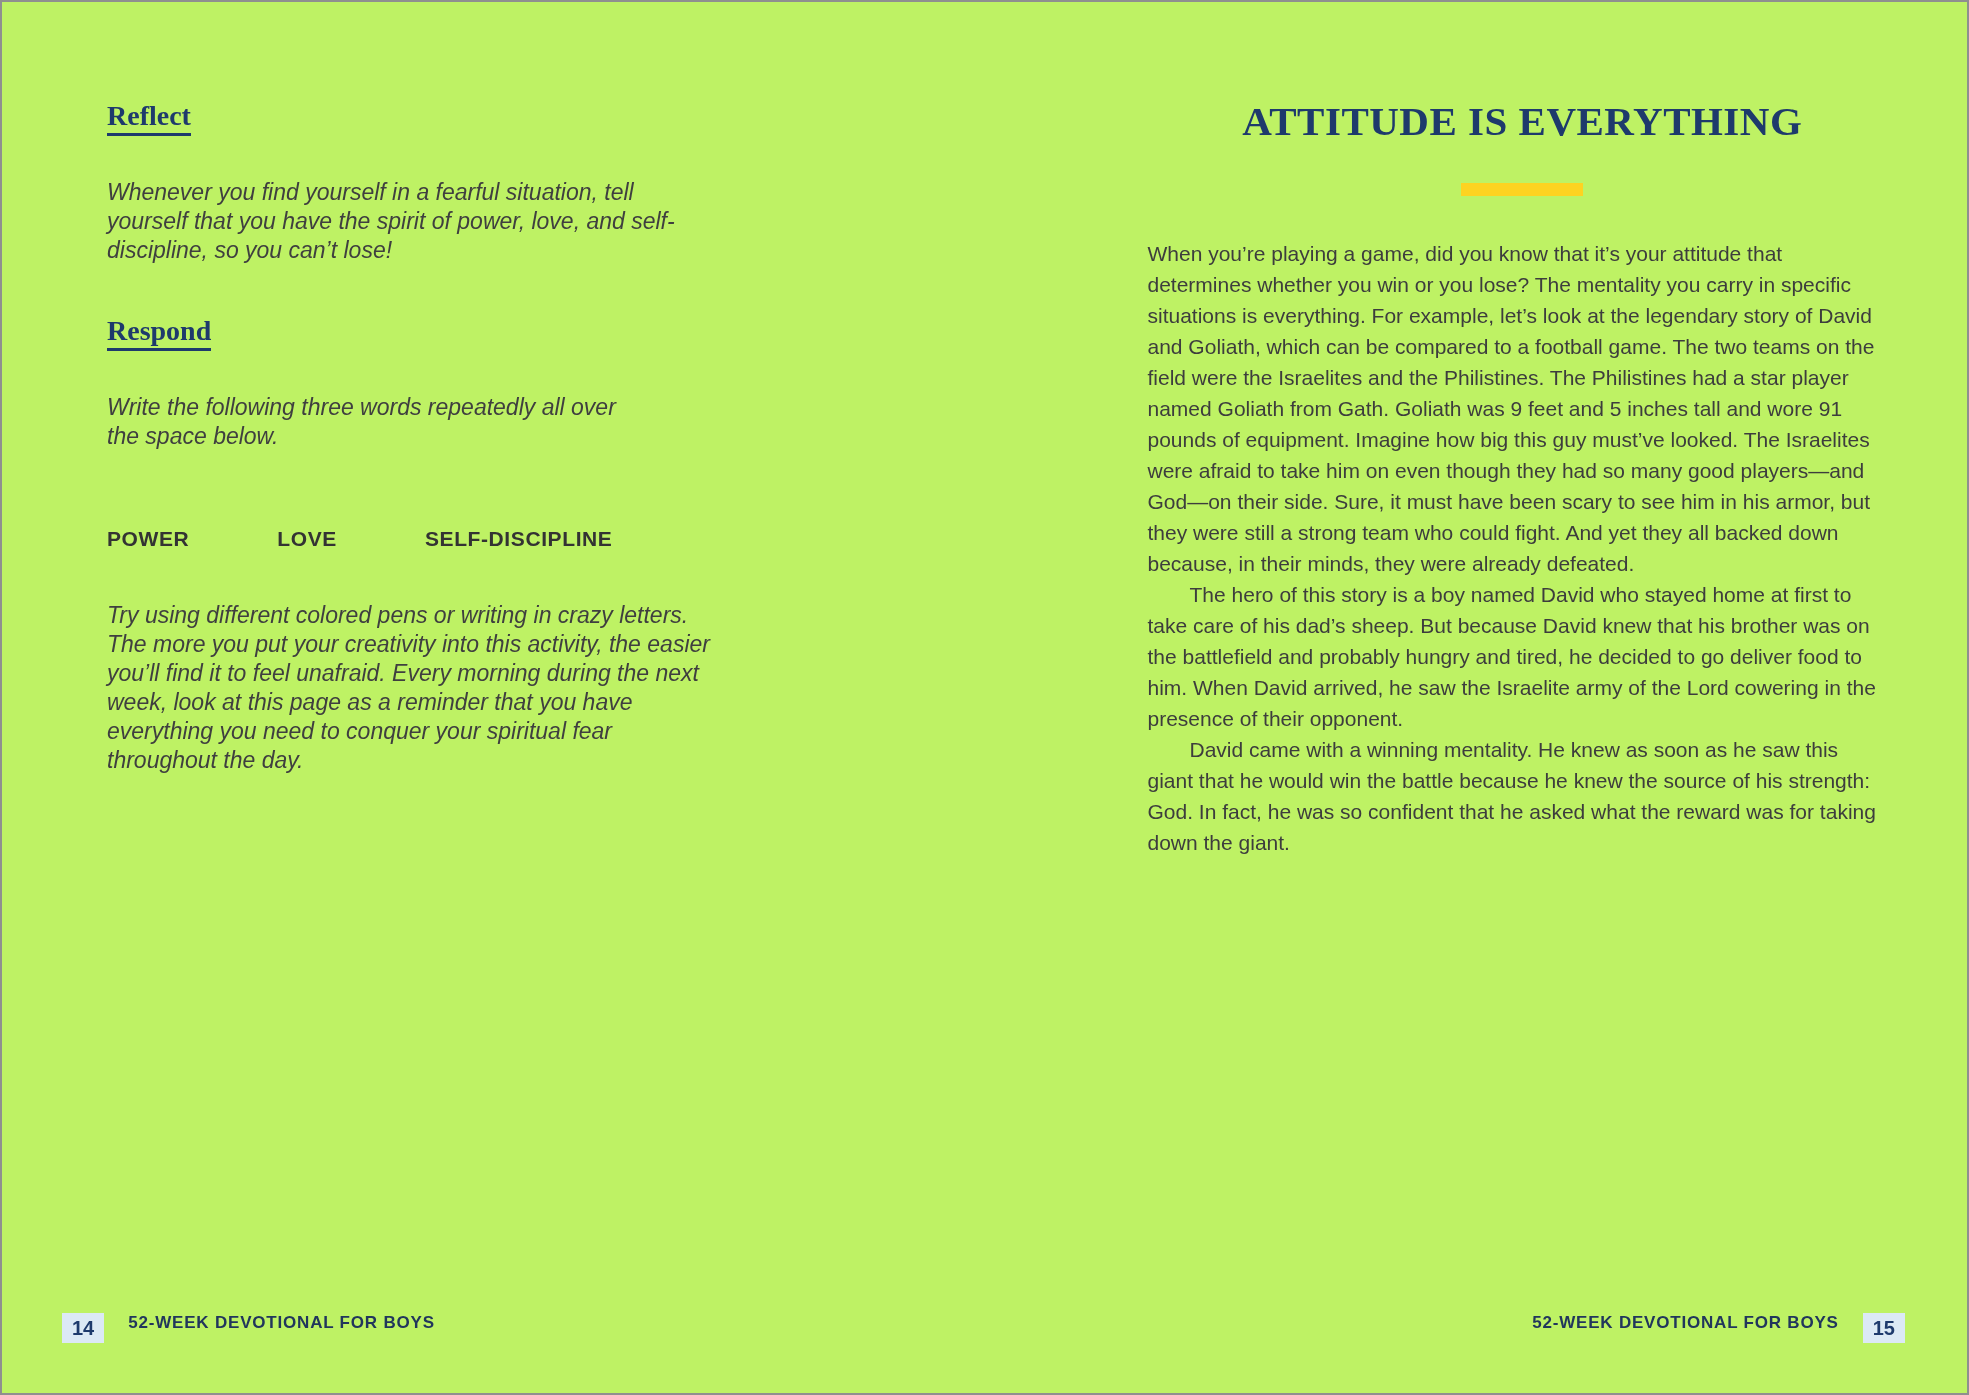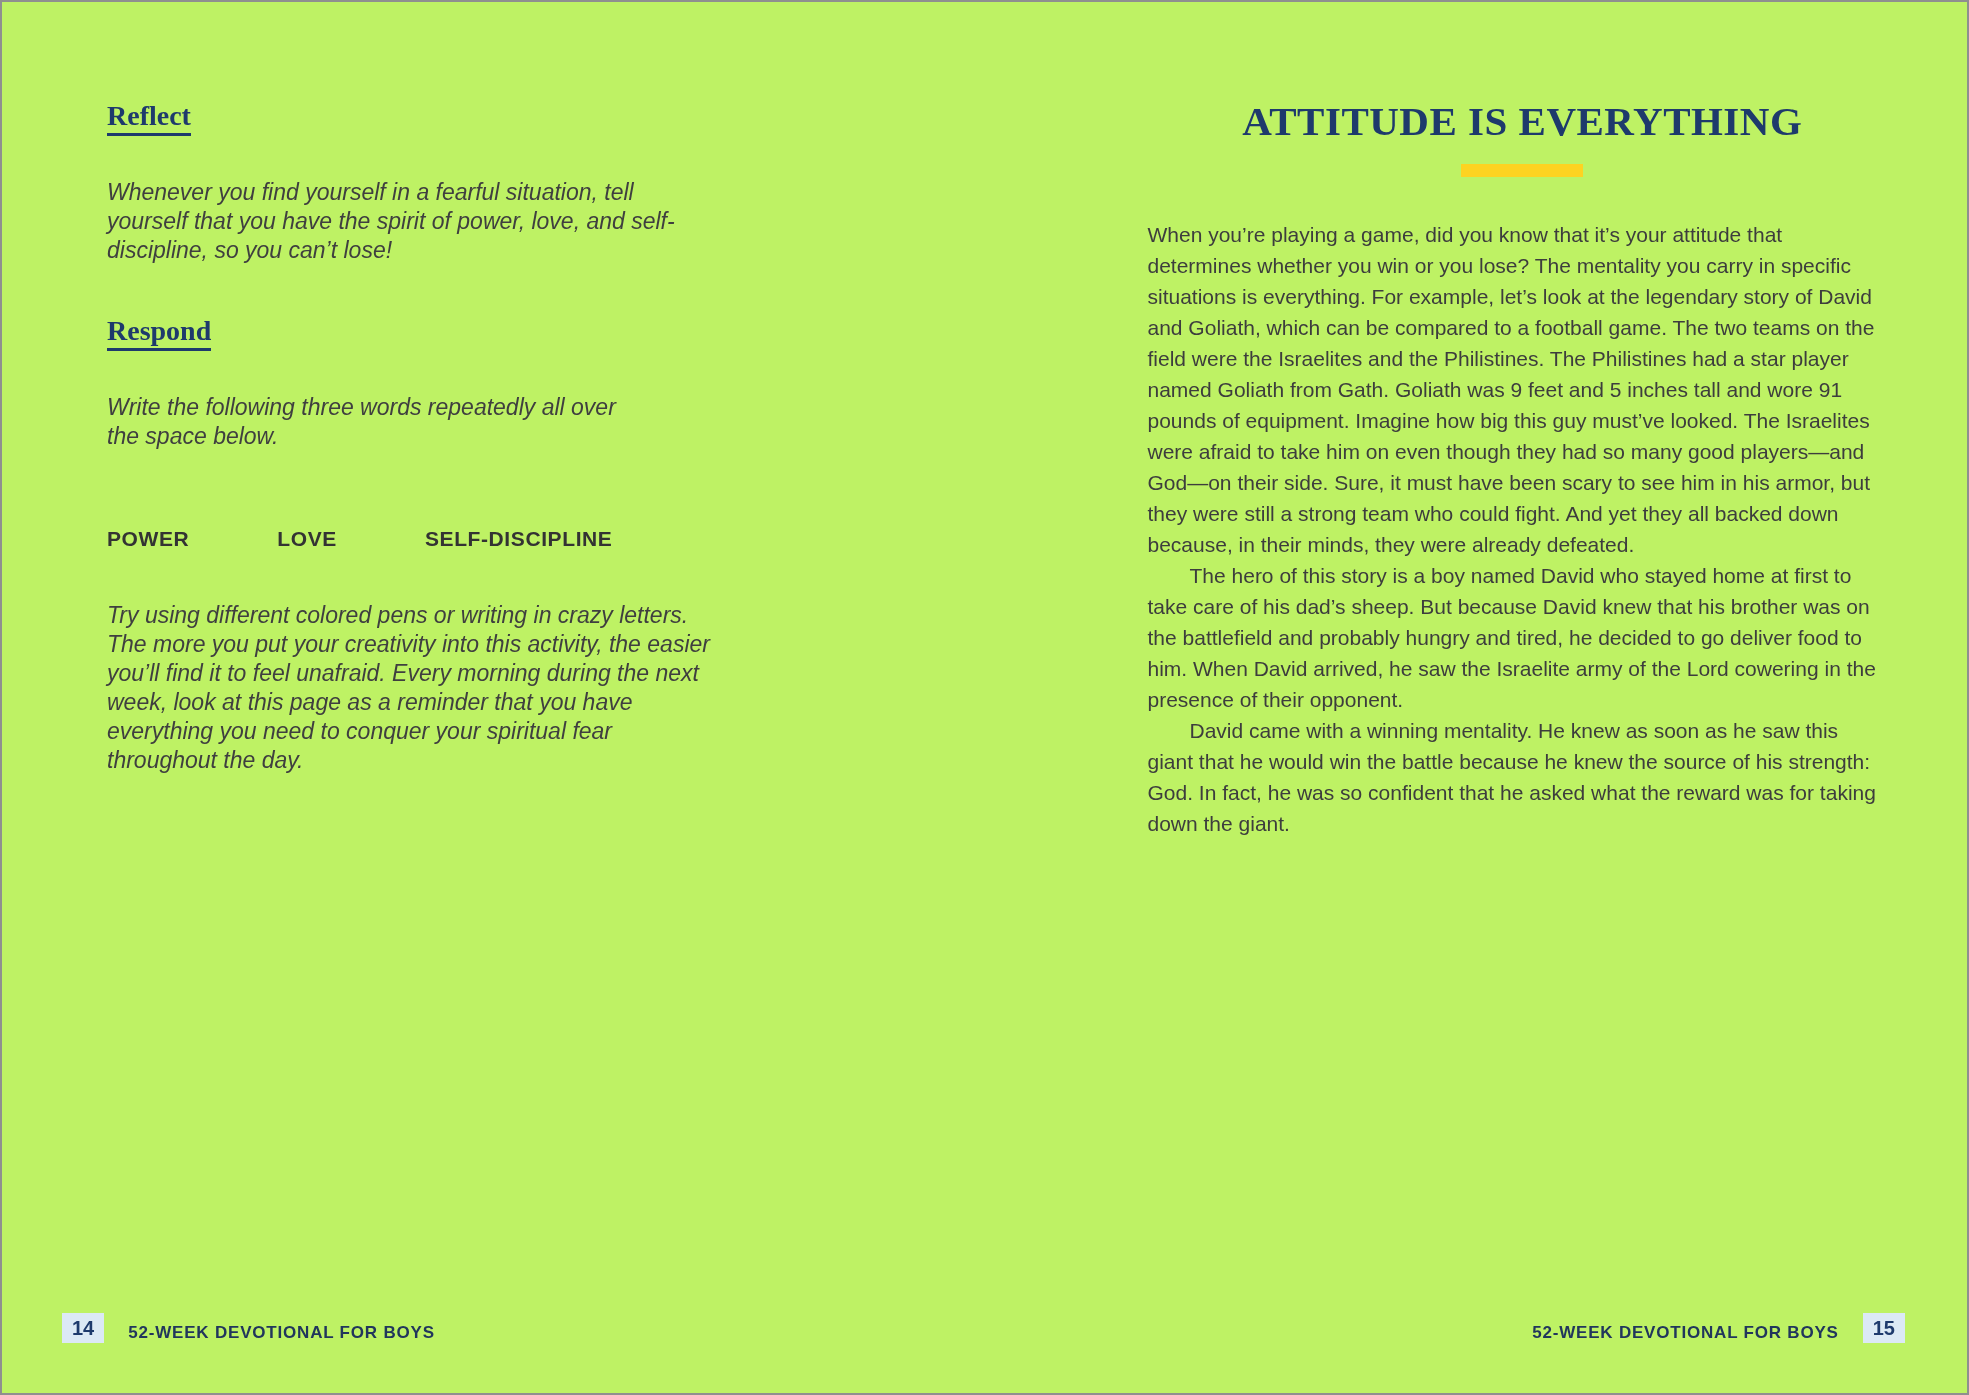--- a/index.html
+++ b/index.html
@@ -77,21 +77,21 @@
   }
 
   
   .chapter-title {
     font-family: "Liberation Serif", serif;
     font-weight: bold;
     font-size: 41px;
     letter-spacing: 0.5px;
     color: #1e3a6c;
     text-align: center;
-    margin-bottom: 19px;
+    margin-bottom: 38px;
   }
   .title-accent-bar {
     width: 122px;
     height: 13px;
     background: #fdd321;
     margin: 0 auto 42px auto;
   }
   .body-copy {
     max-width: 740px;
   }
@@ -100,21 +100,21 @@
     line-height: 31px;
     color: #3d3d3d;
   }
   .body-copy p.indent { text-indent: 42px; }
 
   
   .footer {
     position: absolute;
     bottom: 50px;
     display: flex;
-    align-items: flex-end;
+    align-items: flex-start;
     gap: 24px;
   }
   .footer-left { left: 60px; }
   .footer-right { right: 62px; }
   .page-num-badge {
     background: #dce9f5;
     color: #1e3a6c;
     font-weight: bold;
     font-size: 20px;
     padding: 4px 10px;

